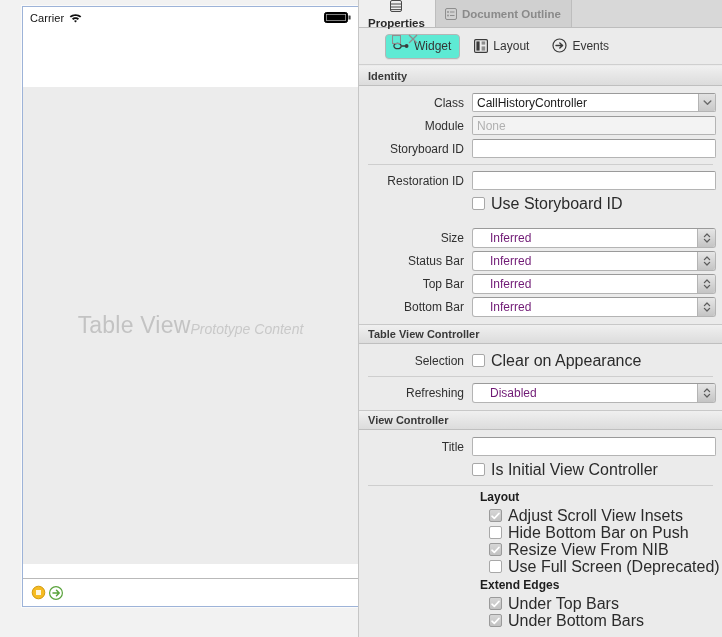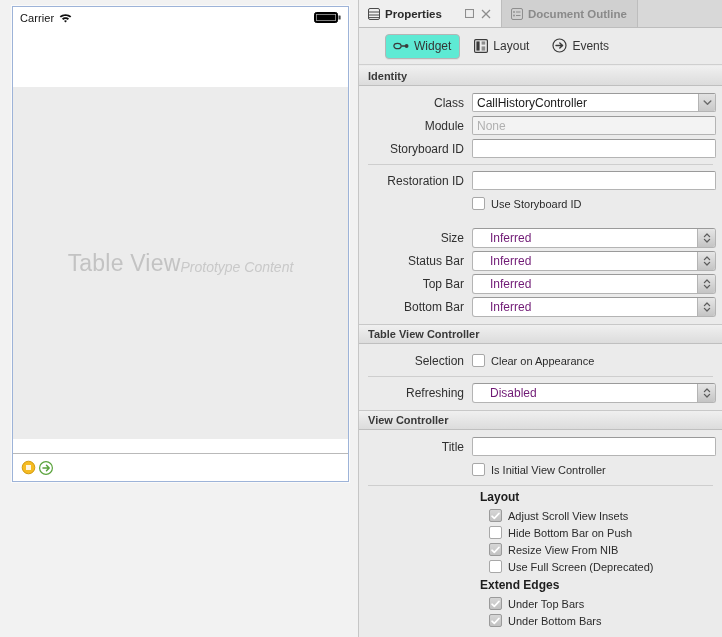--- a/index.html
+++ b/index.html
@@ -14,22 +14,22 @@
 
   
   #canvas-pane {
     position: relative;
     width: 358px; height: 637px;
     background: #f2f2f2;
     flex: 0 0 358px;
   }
   #device-frame {
     position: absolute;
-    left: 12px; top: 6px;
-    width: 337px; height: 476px;
+    left: 22px; top: 6px;
+    width: 337px; height: 601px;
     border: 1px solid #9db3d8;
     background: #ffffff;
     box-shadow: 0 0 0 1px rgba(255,255,255,0.6);
   }
   
   #status-bar {
     position: absolute; left: 0; top: 0;
     width: 100%; height: 21px;
     background: #ffffff;
     display: flex; align-items: center;
@@ -93,20 +93,21 @@
     font-size: 11.5px;
     color: #8a8a8a;
     font-weight: bold;
     border-right: 1px solid #bdbdbd;
     background: #d0d0d0;
     cursor: default;
   }
   .tab.active {
     background: #efefef;
     color: #2a2a2a;
+    flex-direction: column;
   }
   .tab .tab-icon { line-height: 0; }
   .tab-ctl {
     display: inline-flex; align-items: center; gap: 7px;
     margin-left: 18px; color: #7d7d7d;
   }
   .tab-ctl span { line-height: 0; cursor: default; }
   #tab-filler { flex: 1 1 auto; background: #d8d8d8; }
 
   
@@ -247,21 +248,21 @@
     border: 1px solid #a8a8a8;
     border-radius: 2px;
     background: #ffffff;
     display: inline-flex; align-items: center; justify-content: center;
     cursor: default;
   }
   .cb.checked {
     background: linear-gradient(to bottom, #d6d6d6, #c2c2c2);
     border-color: #9a9a9a;
   }
-  .cb-label { font-size: 11px; color: #2b2b2b; white-space: nowrap; }
+  .cb-label { font-size: 16px; color: #2b2b2b; white-space: nowrap; }
 
   .divider {
     height: 1px;
     background: #cecece;
     margin: 4px 9px 4px 9px;
   }
   .group-title {
     font-size: 12px; font-weight: bold; color: #1d1d1d;
     padding-left: 121px;
     margin: 3px 0 3px 0;

